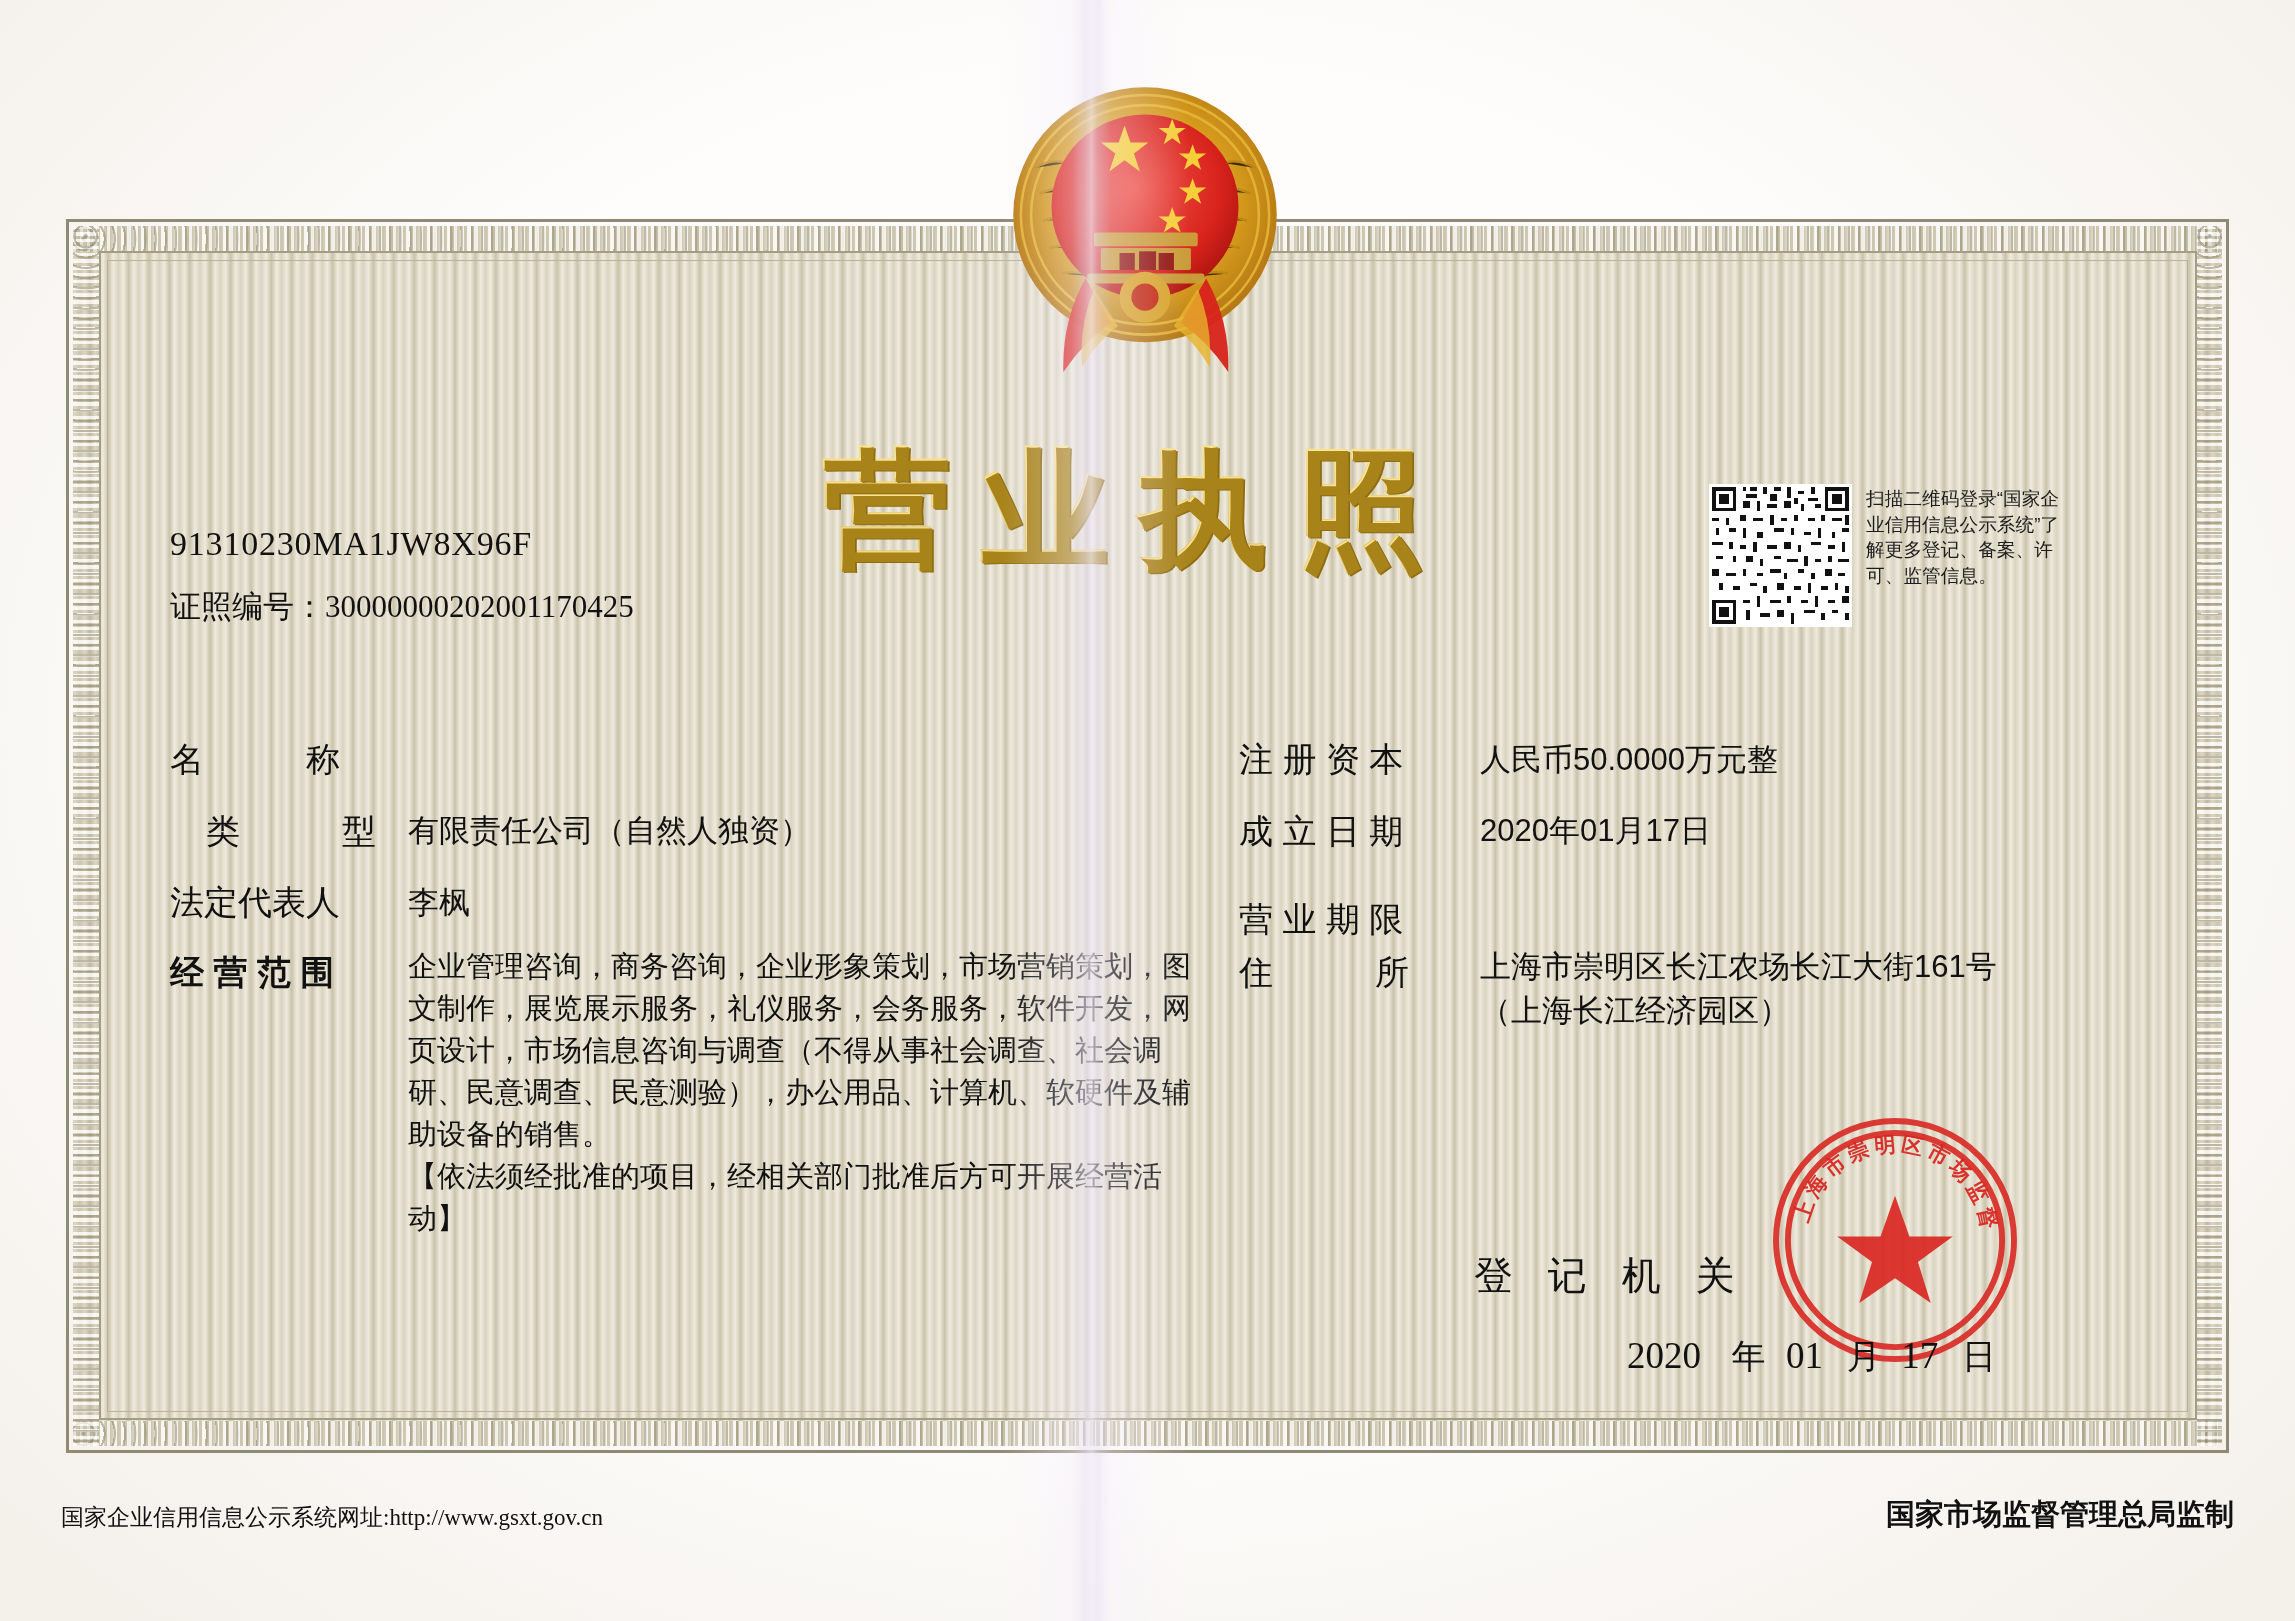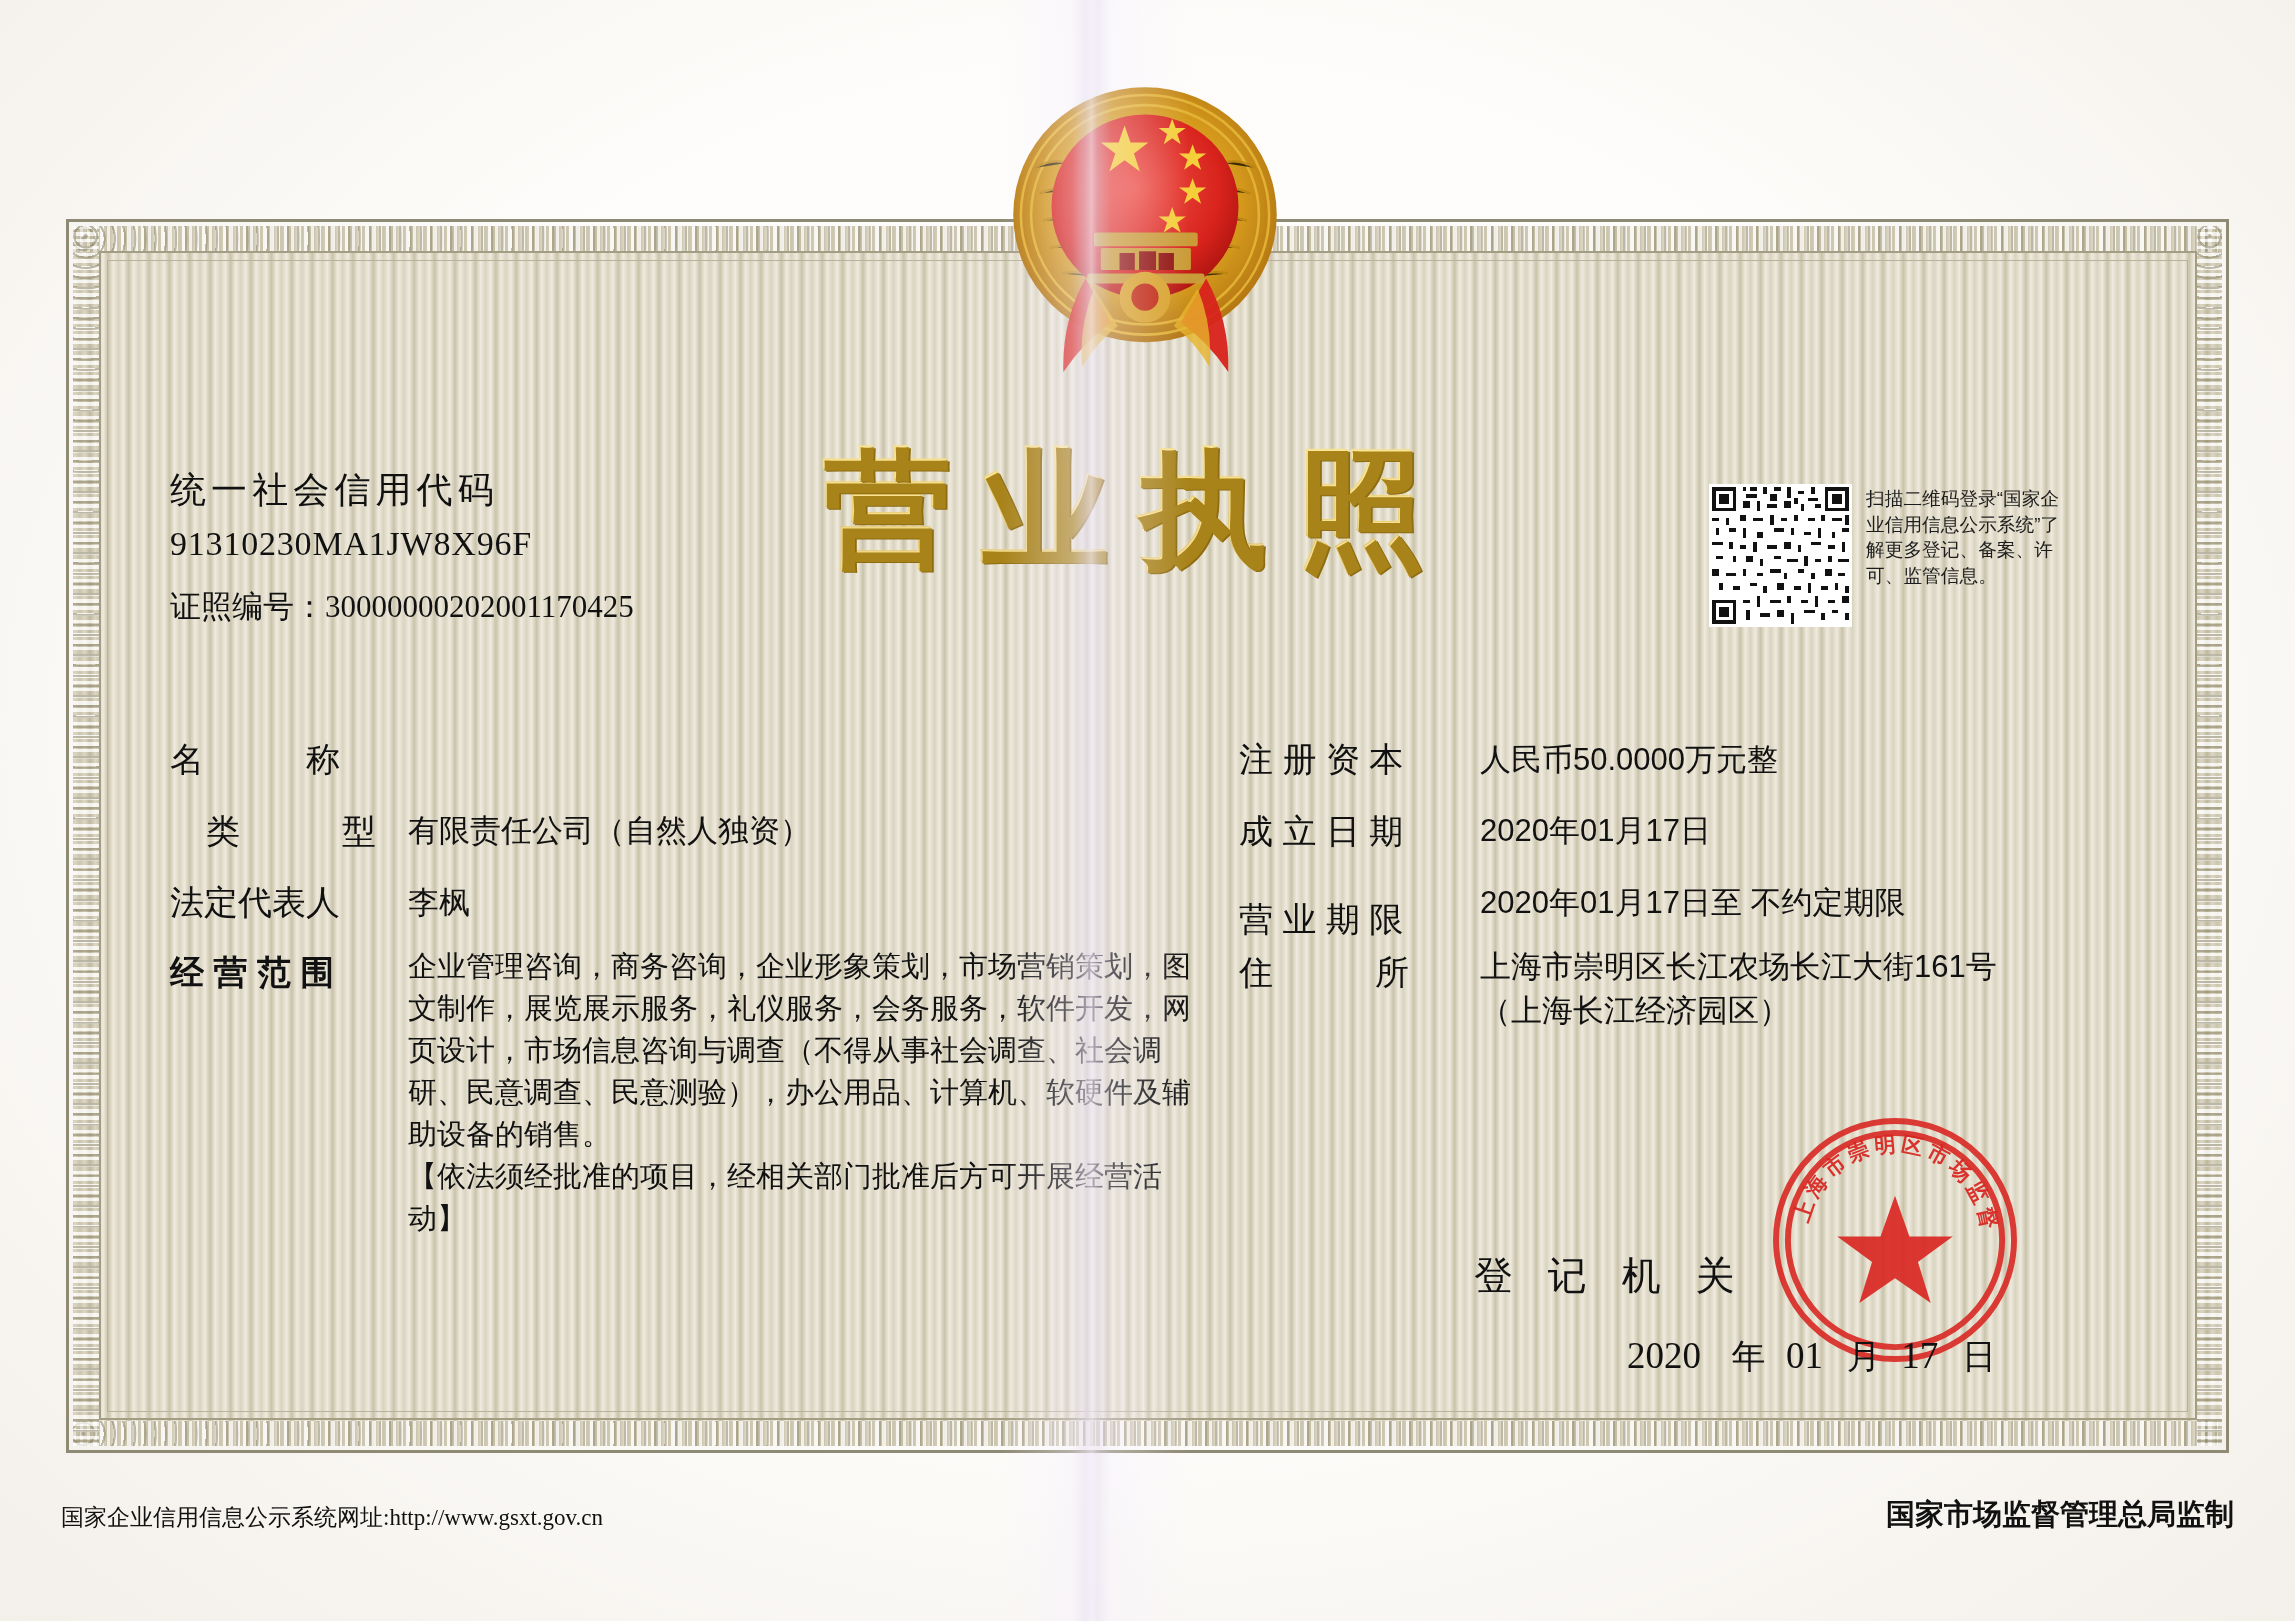--- a/index.html
+++ b/index.html
@@ -367,21 +367,20 @@
       </g>
       <g fill="#e7b42c" opacity="0.8">
         <path d="M160 262 q-18 44 -14 92 q18 -30 42 -48 z"></path>
         <path d="M282 262 q18 44 14 92 q-18 -30 -42 -48 z"></path>
       </g>
     </svg>
   </div>
 
   <div id="title">营业执照</div>
 
-  <div id="code-label">统一社会信用代码</div>
   <div id="code-value">91310230MA1JW8X96F</div>
   <div id="cert-no">证照编号：30000000202001170425</div>
 
   <div id="qr">
     <svg width="143" height="143" viewBox="0 0 42 42" shape-rendering="crispEdges">
       <rect width="42" height="42" fill="#ffffff"></rect>
       <g fill="#111111">
         <rect x="1" y="1" width="7" height="7"></rect>
           <rect x="2" y="2" width="5" height="5" fill="#fff"></rect>
           <rect x="3" y="3" width="3" height="3"></rect>
@@ -502,21 +501,20 @@
   <div class="field-value" style="left:408px; top:945px; width:799px; font-size:29px; line-height:42px; white-space:pre-line;">企业管理咨询，商务咨询，企业形象策划，市场营销策划，图文制作，展览展示服务，礼仪服务，会务服务，软件开发，网页设计，市场信息咨询与调查（不得从事社会调查、社会调研、民意调查、民意测验），办公用品、计算机、软硬件及辅助设备的销售。
 【依法须经批准的项目，经相关部门批准后方可开展经营活动】</div>
 
   <div class="field-label" style="left:1239px; top:737px;">注 册 资 本</div>
   <div class="field-value" style="left:1480px; top:739px; width:680px;">人民币50.0000万元整</div>
 
   <div class="field-label" style="left:1239px; top:809px;">成 立 日 期</div>
   <div class="field-value" style="left:1480px; top:810px; width:680px;">2020年01月17日</div>
 
   <div class="field-label" style="left:1239px; top:880px;margin-top:17px;">营 业 期 限</div>
-  <div class="field-value" style="left:1480px; top:882px; width:705px;">2020年01月17日至  不约定期限</div>
 
   <div class="field-label" style="left:1239px; top:950px;">住　　　所</div>
   <div class="field-value" style="left:1480px; top:945px; width:578px; line-height:44px;">上海市崇明区长江农场长江大街161号（上海长江经济园区）</div>
 
   <div id="seal">
     <svg width="272" height="272" viewBox="0 0 320 320">
       <g fill="none" stroke="#d9241f" stroke-width="7" opacity="0.88">
         <circle cx="160" cy="160" r="140"></circle>
         <circle cx="160" cy="160" r="126"></circle>
       </g>

